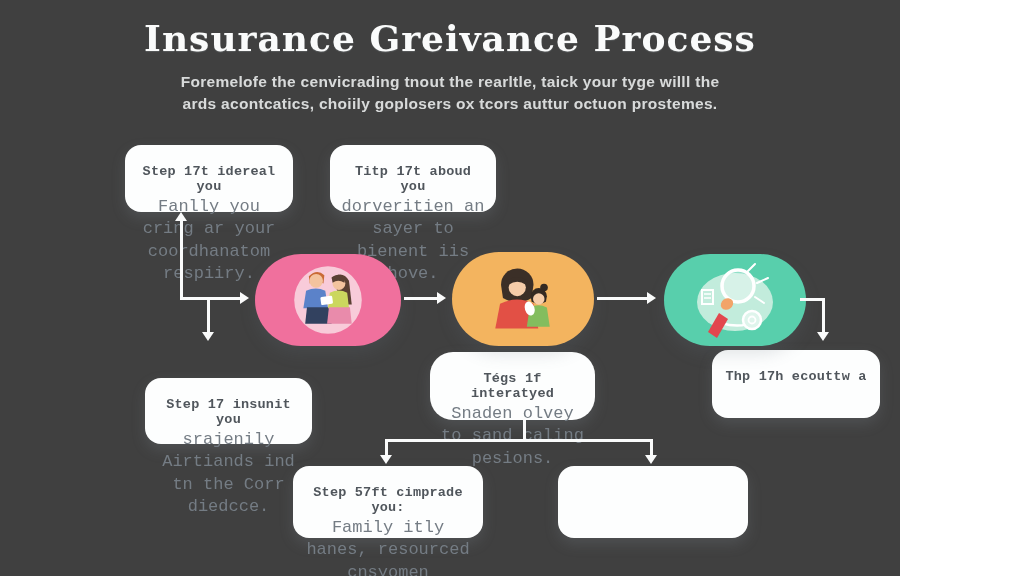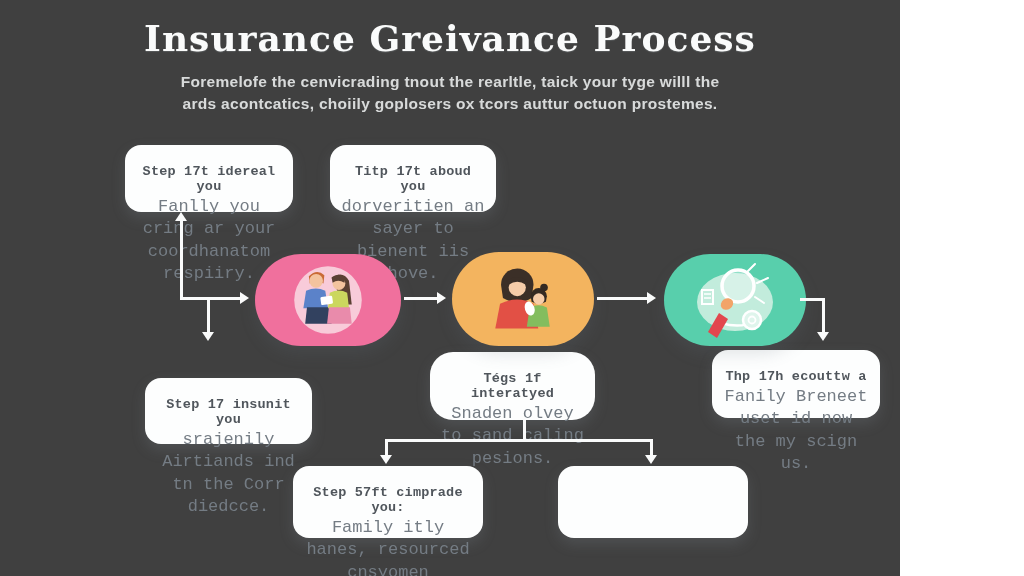--- a/index.html
+++ b/index.html
@@ -106,21 +106,20 @@
   <div class="card card-mid-left">
     <div class="card-title">Step 17 insunit you</div>
     <div class="card-body">srajenily Airtiands ind tn the Corr diedcce.</div>
   </div>
   <div class="card card-mid-center">
     <div class="card-title">Tégs 1f interatyed</div>
     <div class="card-body">Snaden olvey to sand caling pesions.</div>
   </div>
   <div class="card card-mid-right">
     <div class="card-title">Thp 17h ecouttw a</div>
-    <div class="card-body">Fanily Breneet uset id now the my scign us.</div>
   </div>
   <div class="card card-bottom-left">
     <div class="card-title">Step 57ft cimprade you:</div>
     <div class="card-body">Family itly hanes, resourced cnsyomen delcester.</div>
   </div>
   <div class="card card-bottom-right">
   </div>
 
   <div class="pill pill-couple">
     <span>

